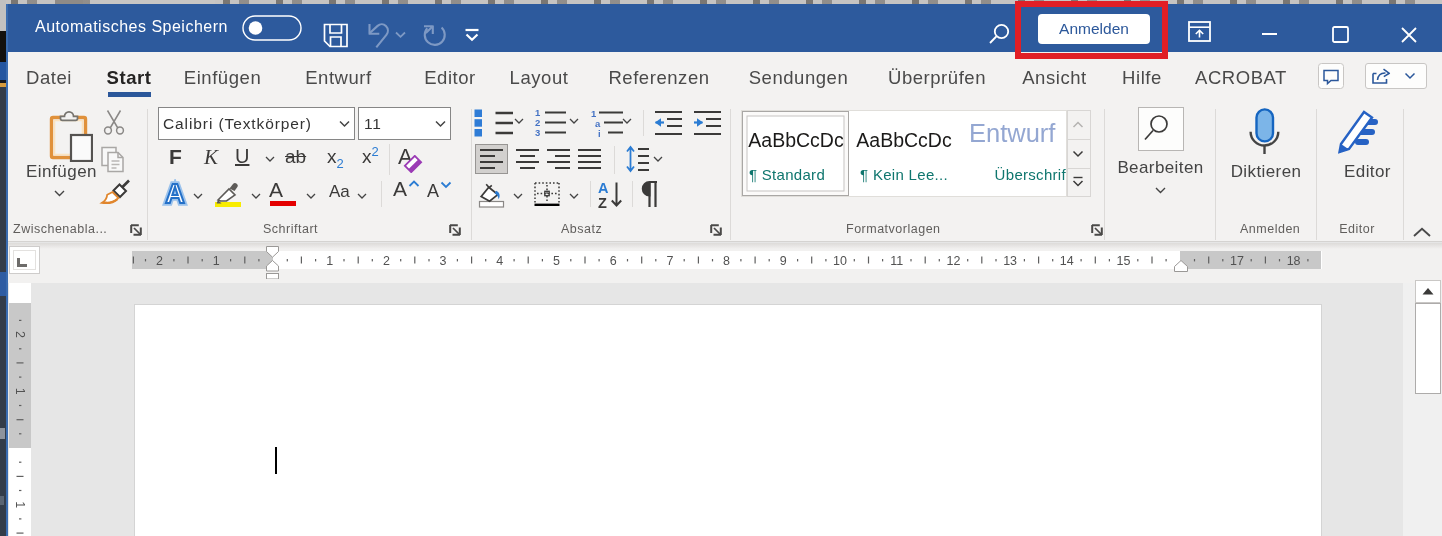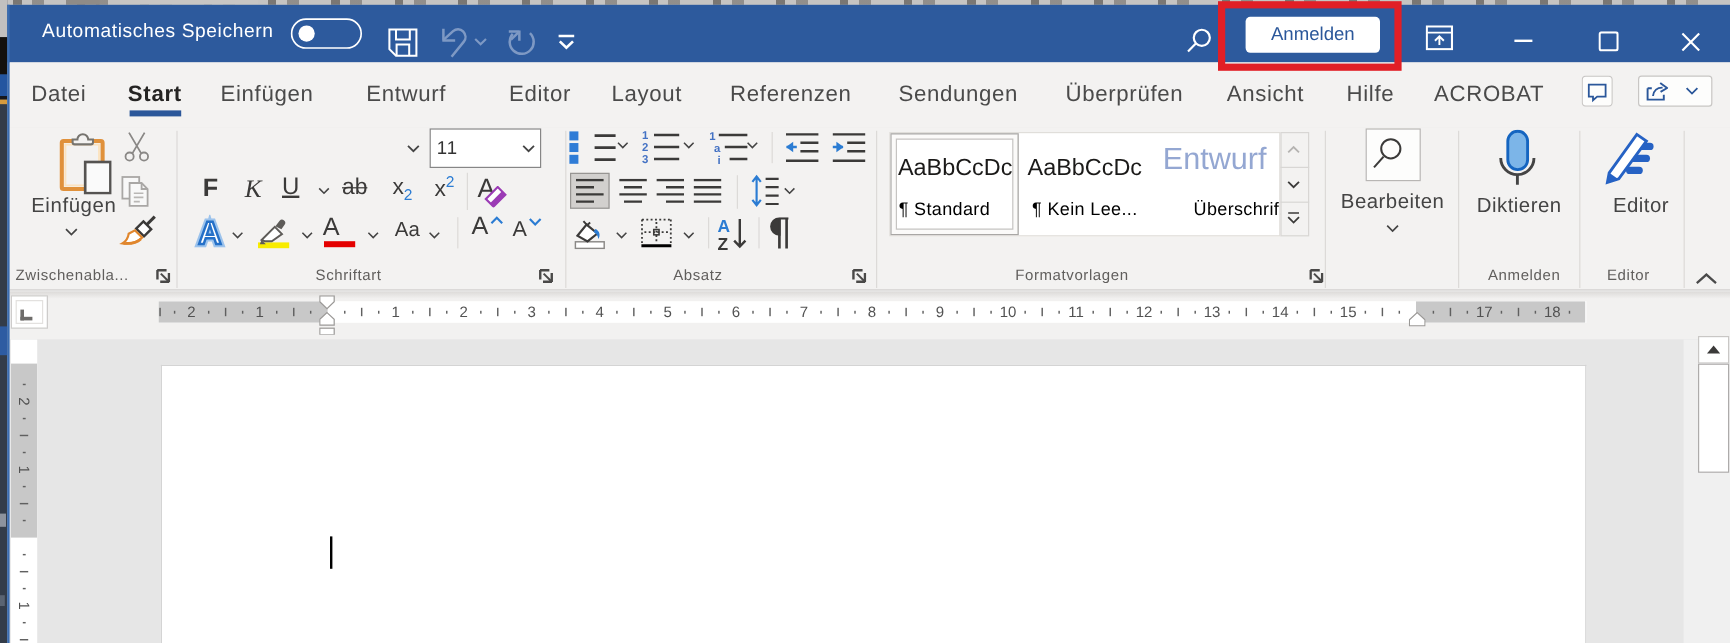--- a/index.html
+++ b/index.html
@@ -15,21 +15,21 @@
 #docarea { left:8px; top:283px; width:1434px; height:253px; background:#e6e6e6; }
 #page { position:absolute; left:126px; top:21px; width:1188px; height:232px; background:#fff; border:1px solid #d4d4d4; border-bottom:none; }
 #cursor { position:absolute; left:267px; top:164px; width:2px; height:27px; background:#000; }
 .redbox { left:1015px; top:1px; width:153px; height:58px; border:6px solid #e11f26; z-index:50; }
 .glabel { position:absolute; font-size:12.5px; letter-spacing:0.5px; color:#605e5c; white-space:nowrap; }
 .gsep { position:absolute; top:3px; height:131px; width:1px; background:#dcdad8; }
 .combo { position:absolute; background:#fff; border:1px solid #868686; color:#333; font-size:15.5px; letter-spacing:0.9px; }
 .tab { top:13px; height:26px; font-size:18.5px; letter-spacing:0.55px; color:#4a4a4a; text-align:center; line-height:26px; white-space:nowrap; }
 .fbtn { color:#3b3a39; }
 .stylename { font-size:19.5px; color:#1b1a19; text-align:center; white-space:nowrap; }
-.stylelab { font-size:15px; letter-spacing:0.3px; color:#000000; text-align:center; white-space:nowrap; }
+.stylelab { font-size:15px; letter-spacing:0.3px; color:#0f766e; text-align:center; white-space:nowrap; }
 </style></head>
 <body>
 <div class="abs" id="topsliver">
   <div class="abs" style="left:0;top:0;width:1442px;height:4px;background:#c6c4c2;"></div>
   <div class="abs" style="left:0;top:0;width:1442px;height:3.5px;background:repeating-linear-gradient(90deg,rgba(60,55,50,0) 0 11px,rgba(60,55,50,0.55) 11px 18px,rgba(60,55,50,0) 18px 27px,rgba(60,55,50,0.38) 27px 37px,rgba(60,55,50,0) 37px 53px);"></div>
   <div class="abs" style="left:100px;top:0;width:115px;height:4px;background:#c8c6c4;"></div>
   <div class="abs" style="left:55px;top:0;width:28px;height:4px;background:#8f8b87;"></div>
 </div>
 <div class="abs" id="titlebar">
   <div class="abs" style="left:29px;top:14px;font-size:16px;letter-spacing:0.5px;color:#fff;">Automatisches Speichern</div>
@@ -146,20 +146,21 @@
     <path d="M6 22.5 c4.5 0.6 8.5 -0.6 11.5 -3.2 l1.6 1.6 c-3.5 3.4 -8.6 4.6 -15.5 4 z" fill="#e0862d"></path>
   </svg>
   <div class="glabel" style="left:5px;top:116px;">Zwischenabla...</div>
   <svg class="abs launcher" style="left:122px;top:118px;" width="12" height="12" viewBox="0 0 12 12">
     <path d="M1 1.2 H8.8 M1.2 1 V9" fill="none" stroke="#4a4948" stroke-width="2"></path>
     <path d="M4 4 L10 10" stroke="#4a4948" stroke-width="1.7"></path>
     <path d="M10.8 3.5 V11 M3.5 10.8 H11" fill="none" stroke="#4a4948" stroke-width="2"></path>
   </svg>
   <div class="gsep" style="left:138.5px;"></div>
 
+  <div class="combo" style="left:150px;top:1px;width:197px;height:33px;line-height:31px;padding-left:4px;">Calibri (Textkörper)</div>
   <svg class="abs" style="left:331px;top:14px;" width="11" height="8" viewBox="0 0 11 8">
       <path d="M1 1.5 l4.5 4.5 L10 1.5" fill="none" stroke="#444" stroke-width="1.5"></path>
     </svg>
   <div class="combo" style="left:350px;top:1px;width:93px;height:33px;line-height:31px;padding-left:5px;">11</div>
   <svg class="abs" style="left:427px;top:14px;" width="11" height="8" viewBox="0 0 11 8">
       <path d="M1 1.5 l4.5 4.5 L10 1.5" fill="none" stroke="#444" stroke-width="1.5"></path>
     </svg>
   <div class="abs fbtn" style="left:161px;top:39px;font-weight:bold;font-size:21px;">F</div>
   <div class="abs fbtn" style="left:196px;top:39px;font-style:italic;font-size:21px;font-family:'Liberation Serif',serif;">K</div>
   <div class="abs fbtn" style="left:227px;top:39px;font-size:20px;text-decoration:underline;">U</div>

